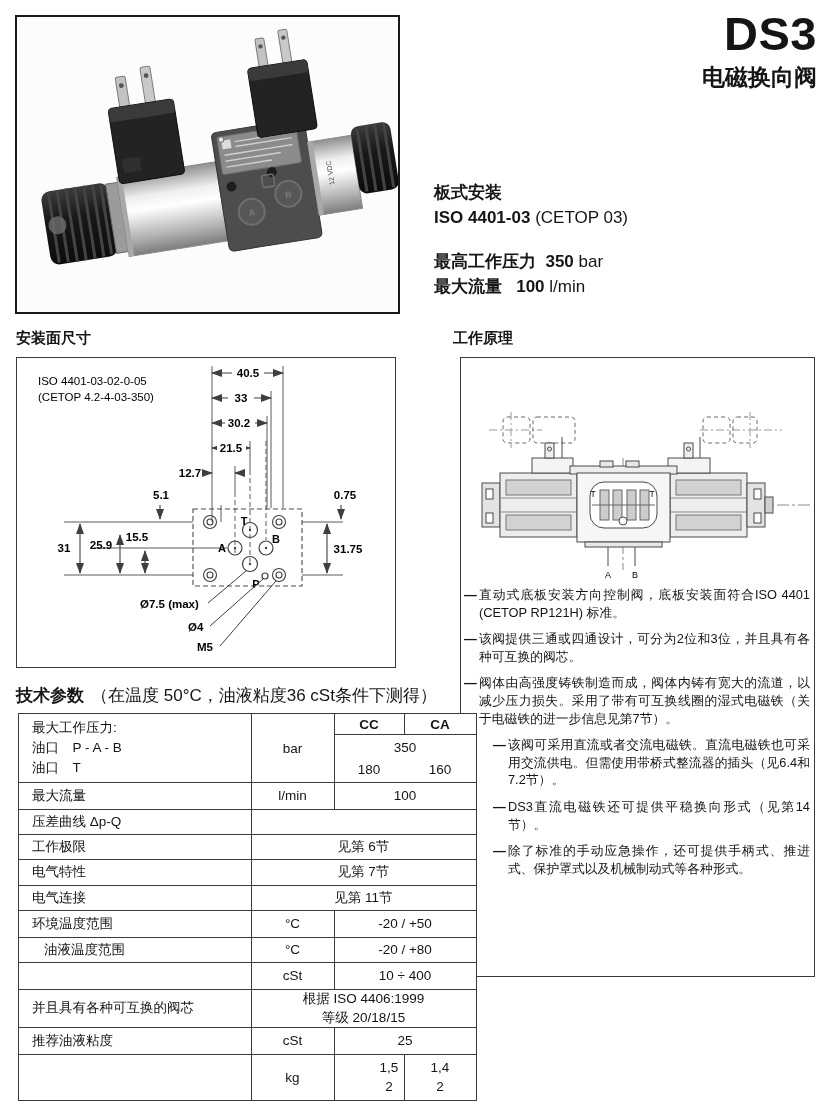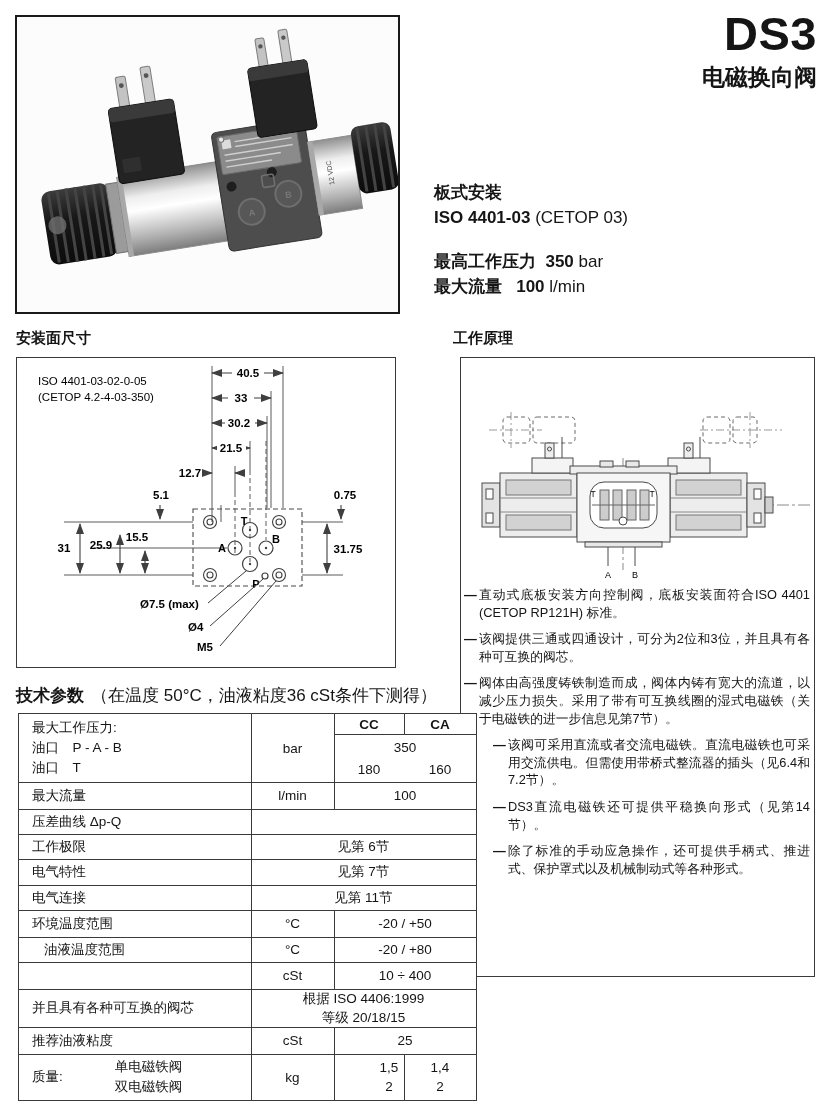--- a/index.html
+++ b/index.html
@@ -425,27 +425,20 @@
     <div class="cell lbl" style="left:0;top:275px;width:232px;height:38px;">并且具有各种可互换的阀芯</div>
     <div class="cell colc" style="left:232px;top:275px;width:225px;height:38px;">
       <span>根据 ISO 4406:1999</span>
       <span>等级 20/18/15</span>
     </div>
 
     <div class="cell lbl" style="left:0;top:313px;width:232px;height:27px;">推荐油液粘度</div>
     <div class="cell ctr" style="left:232px;top:313px;width:83px;height:27px;">cSt</div>
     <div class="cell ctr" style="left:315px;top:313px;width:142px;height:27px;">25</div>
 
-    <div class="cell lbl" style="left:0;top:340px;width:232px;height:46px;">
-      <span>质量:</span>
-      <span class="cell col" style="position:static;margin-left:52px;height:auto;">
-        <span>单电磁铁阀</span>
-        <span>双电磁铁阀</span>
-      </span>
-    </div>
     <div class="cell ctr" style="left:232px;top:340px;width:83px;height:46px;">kg</div>
     <div class="cell colc" style="left:315px;top:340px;width:70px;height:46px;padding-left:20px;">
       <span>1,5</span>
         <span>2</span>
     </div>
     <div class="cell colc" style="left:385px;top:340px;width:72px;height:46px;">
       <span>1,4</span>
         <span>2</span>
     </div>
   </div>

